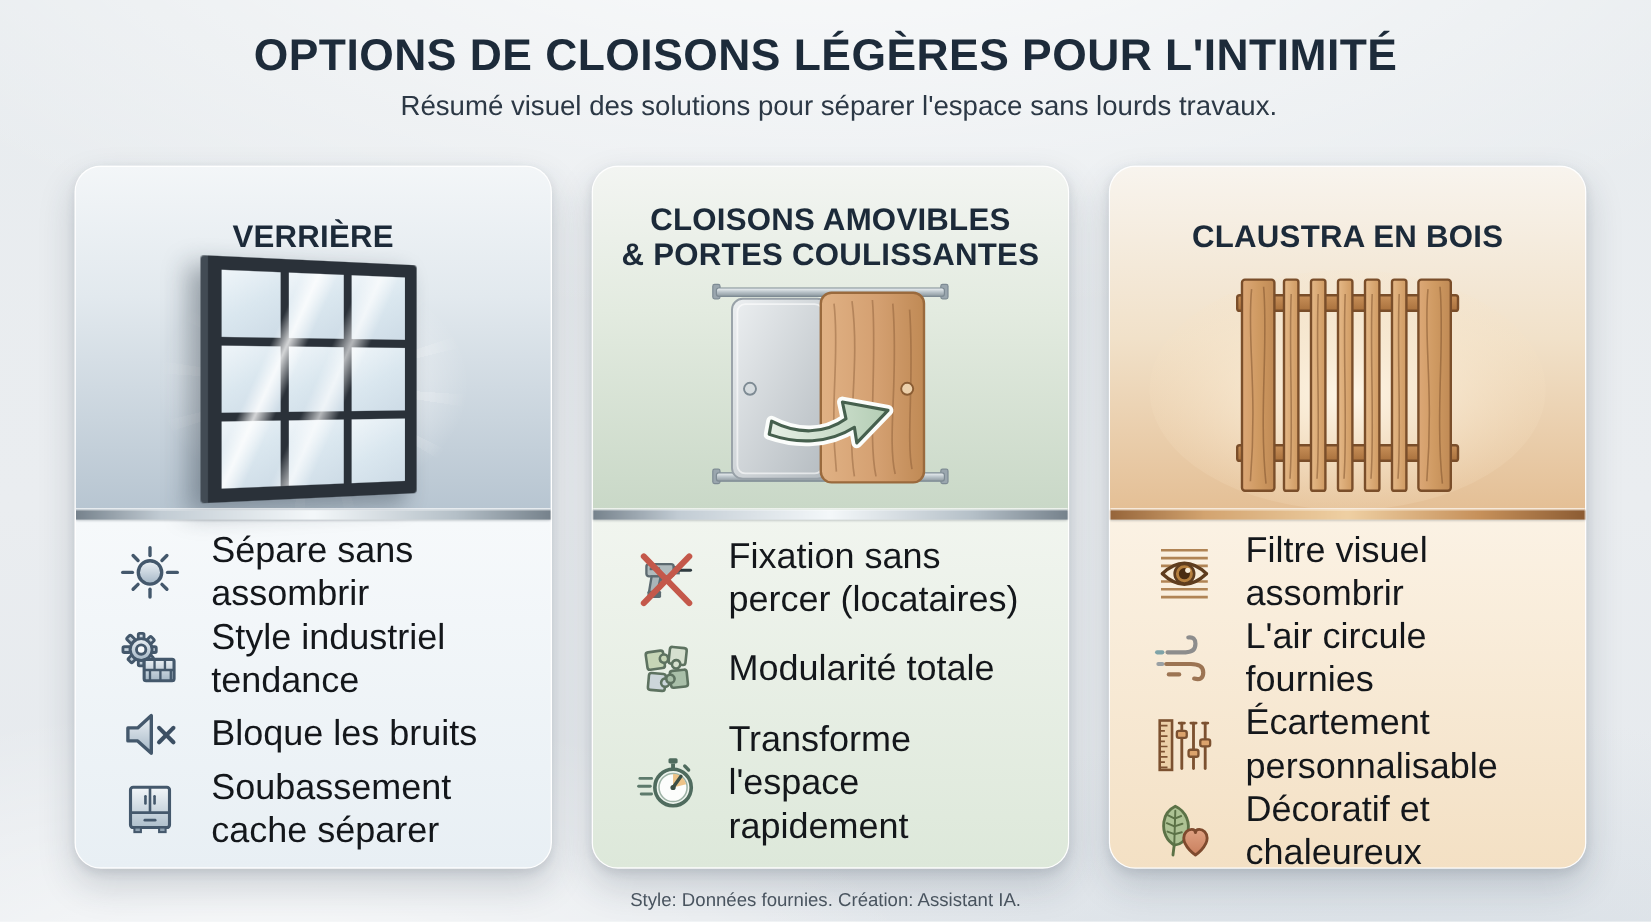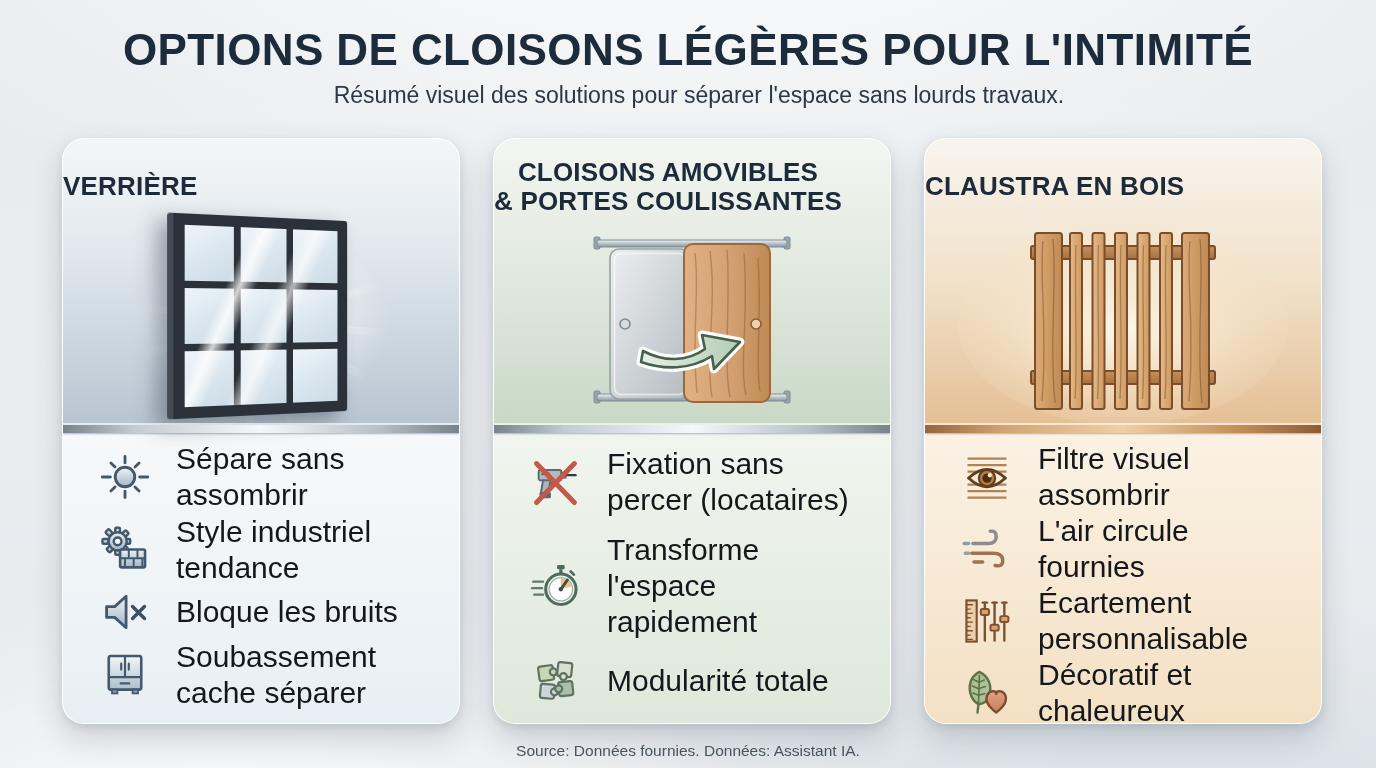--- a/index.html
+++ b/index.html
@@ -10,36 +10,36 @@
       radial-gradient(900px 420px at 16% 110%, rgba(255,255,255,.85), rgba(255,255,255,0) 62%),
       radial-gradient(1000px 470px at 86% 114%, rgba(202,212,221,.55), rgba(202,212,221,0) 60%),
       radial-gradient(1400px 620px at 50% -18%, rgba(255,255,255,.9), rgba(255,255,255,0) 66%),
       linear-gradient(180deg,#e8ecef 0%,#eaedf0 55%,#e5e9ed 100%);
   }
   .page{position:relative;width:1376px;height:768px;}
 
   
   .header{position:absolute;top:0;left:0;right:0;text-align:center;padding-top:27px;}
   .main-title{
-    margin:0;font-size:44px;font-weight:800;color:#1d2b3a;letter-spacing:.4px;line-height:1.05;
+    margin:0;font-size:37px;font-weight:800;color:#1d2b3a;letter-spacing:.4px;line-height:1.05;
   }
   .subtitle{margin:9px 0 0 0;font-size:23px;font-weight:400;color:#2c3845;padding-left:22px;}
 
   
   .cards{position:absolute;left:62px;top:138px;display:flex;gap:33px;}
   .card{
     width:396px;height:584px;border-radius:22px;overflow:hidden;display:flex;flex-direction:column;
     box-shadow:0 14px 30px rgba(35,50,65,.18),0 3px 8px rgba(35,50,65,.10);
     border:1px solid rgba(255,255,255,.6);position:relative;background:#fff;
   }
   .card-top{height:286px;position:relative;flex:0 0 auto;}
   .card.c1 .card-top{background:linear-gradient(180deg,#f3f6f8 0%,#e2e9ee 38%,#b7c5d1 100%);}
   .card.c2 .card-top{background:linear-gradient(180deg,#f3f5f2 0%,#e3ebe0 42%,#c9d8c7 100%);}
   .card.c3 .card-top{background:linear-gradient(180deg,#f8f4ee 0%,#f1e1c9 50%,#e4bf95 100%);}
-  .title-block{height:66px;padding-top:15px;display:flex;align-items:center;justify-content:flex-start;position:relative;z-index:3;}
+  .title-block{height:66px;padding-top:26px;display:flex;align-items:center;justify-content:center;position:relative;z-index:3;}
   .card-title{font-size:26px;font-weight:800;color:#1c2a39;text-align:center;line-height:1.12;letter-spacing:.2px;}
   .card-title span{display:block;}
   .illus{position:absolute;left:0;right:0;bottom:0;height:210px;}
 
   .metal{
     height:8px;flex:0 0 auto;position:relative;z-index:2;
     background:linear-gradient(90deg,#76828c 0%,#c2ccd4 18%,#f4f8fa 50%,#b5c0c8 80%,#76828c 100%);
     box-shadow:0 -2px 0 rgba(255,255,255,.65), 0 1px 2px rgba(40,55,70,.35);
   }
   .metal.copper{
@@ -310,41 +310,20 @@
                   <line x1="41" y1="7" x2="6" y2="43"></line>
               </g>
             </svg>
           </span>
           <span class="label">Fixation sans percer (locataires)</span>
         </div>
 
         <div class="row">
           <span class="ic">
             <svg width="52" height="52" viewBox="0 0 48 48">
-              <g stroke="#5d7a6c" stroke-width="2.2" stroke-linecap="round">
-                <line x1="3" y1="20" x2="12" y2="20"></line>
-                  <line x1="2" y1="26" x2="11" y2="26"></line>
-                  <line x1="4" y1="32" x2="12" y2="32"></line>
-              </g>
-              <rect x="25" y="4.5" width="7" height="4" rx="1.2" fill="#4f6b5e"></rect>
-              <rect x="27" y="8.5" width="3" height="4" fill="#4f6b5e"></rect>
-              <line x1="37.5" y1="10.5" x2="40.5" y2="13.5" stroke="#4f6b5e" stroke-width="2.6" stroke-linecap="round"></line>
-              <circle cx="28.5" cy="27" r="14" fill="#eef4ee" stroke="#4f6b5e" stroke-width="2.8"></circle>
-              <circle cx="28.5" cy="27" r="10.8" fill="#fcfdfc" stroke="#9eb3a7" stroke-width="1.2"></circle>
-              <path d="M28.5,27 L28.5,16.4 A10.6,10.6 0 0 1 38.6,24.5 Z" fill="#ecbe7e" opacity=".92"></path>
-              <line x1="28.5" y1="27" x2="34.6" y2="18.4" stroke="#3c4f45" stroke-width="2.6" stroke-linecap="round"></line>
-              <circle cx="28.5" cy="27" r="2" fill="#3c4f45"></circle>
-            </svg>
-          </span>
-          <span class="label">Transforme l'espace rapidement</span>
-        </div>
-
-        <div class="row">
-          <span class="ic">
-            <svg width="52" height="52" viewBox="0 0 48 48">
               <g stroke="#5d7260" stroke-width="2" stroke-linejoin="round">
                 <g transform="rotate(-8 15 16)">
                   <rect x="8" y="10" width="13.5" height="13.5" rx="2" fill="#c6d6b6"></rect>
                   <circle cx="21.5" cy="16.5" r="3.2" fill="#c6d6b6"></circle>
                 </g>
                 <g transform="rotate(6 32 14)">
                   <rect x="25.5" y="7" width="13" height="13" rx="2" fill="#d6e0cf"></rect>
                   <circle cx="31.5" cy="20" r="3.2" fill="#d6e0cf"></circle>
                 </g>
                 <g transform="rotate(5 16 34)">
@@ -352,20 +331,41 @@
                   <circle cx="22.5" cy="33.5" r="3.2" fill="#ccd6da"></circle>
                 </g>
                 <g transform="rotate(-6 33 31)">
                   <rect x="26.5" y="24.5" width="13" height="13" rx="2" fill="#a9bfa9"></rect>
                   <circle cx="26.5" cy="30.5" r="3.2" fill="#a9bfa9"></circle>
                 </g>
               </g>
             </svg>
           </span>
           <span class="label">Modularité totale</span>
+        </div>
+
+        <div class="row">
+          <span class="ic">
+            <svg width="52" height="52" viewBox="0 0 48 48">
+              <g stroke="#5d7a6c" stroke-width="2.2" stroke-linecap="round">
+                <line x1="3" y1="20" x2="12" y2="20"></line>
+                  <line x1="2" y1="26" x2="11" y2="26"></line>
+                  <line x1="4" y1="32" x2="12" y2="32"></line>
+              </g>
+              <rect x="25" y="4.5" width="7" height="4" rx="1.2" fill="#4f6b5e"></rect>
+              <rect x="27" y="8.5" width="3" height="4" fill="#4f6b5e"></rect>
+              <line x1="37.5" y1="10.5" x2="40.5" y2="13.5" stroke="#4f6b5e" stroke-width="2.6" stroke-linecap="round"></line>
+              <circle cx="28.5" cy="27" r="14" fill="#eef4ee" stroke="#4f6b5e" stroke-width="2.8"></circle>
+              <circle cx="28.5" cy="27" r="10.8" fill="#fcfdfc" stroke="#9eb3a7" stroke-width="1.2"></circle>
+              <path d="M28.5,27 L28.5,16.4 A10.6,10.6 0 0 1 38.6,24.5 Z" fill="#ecbe7e" opacity=".92"></path>
+              <line x1="28.5" y1="27" x2="34.6" y2="18.4" stroke="#3c4f45" stroke-width="2.6" stroke-linecap="round"></line>
+              <circle cx="28.5" cy="27" r="2" fill="#3c4f45"></circle>
+            </svg>
+          </span>
+          <span class="label">Transforme l'espace rapidement</span>
         </div>
 
       </div>
     </div>
 
     <div class="card c3">
       <div class="card-top">
         <div class="title-block">
           <div class="card-title">
             <span>CLAUSTRA EN BOIS</span>
@@ -514,14 +514,14 @@
             </svg>
           </span>
           <span class="label">Décoratif et chaleureux</span>
         </div>
 
       </div>
     </div>
 
   </div>
 
-  <div class="footer">Source: Données fournies. Données: Assistant IA.</div>
+  <div class="footer">Style: Données fournies. Création: Assistant IA.</div>
 </div>
 
 </body></html>

